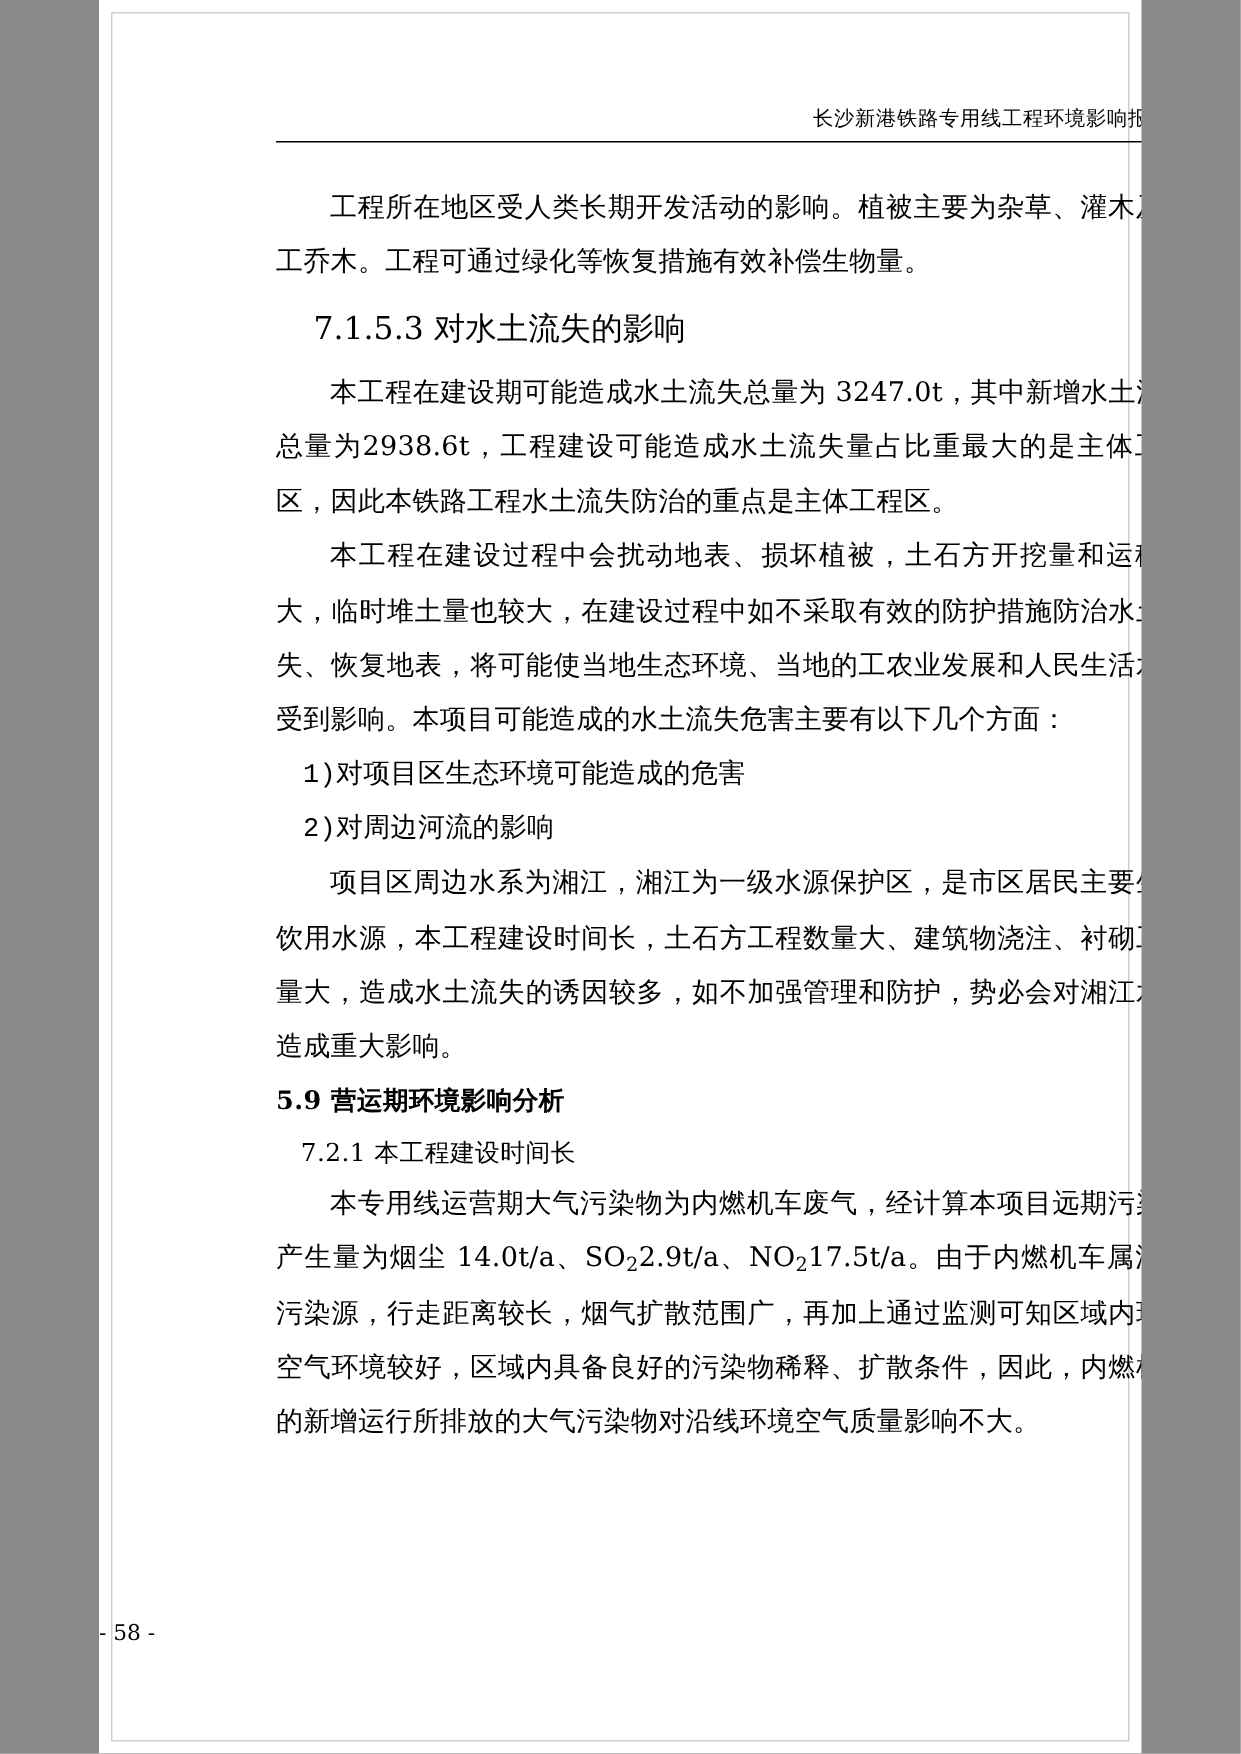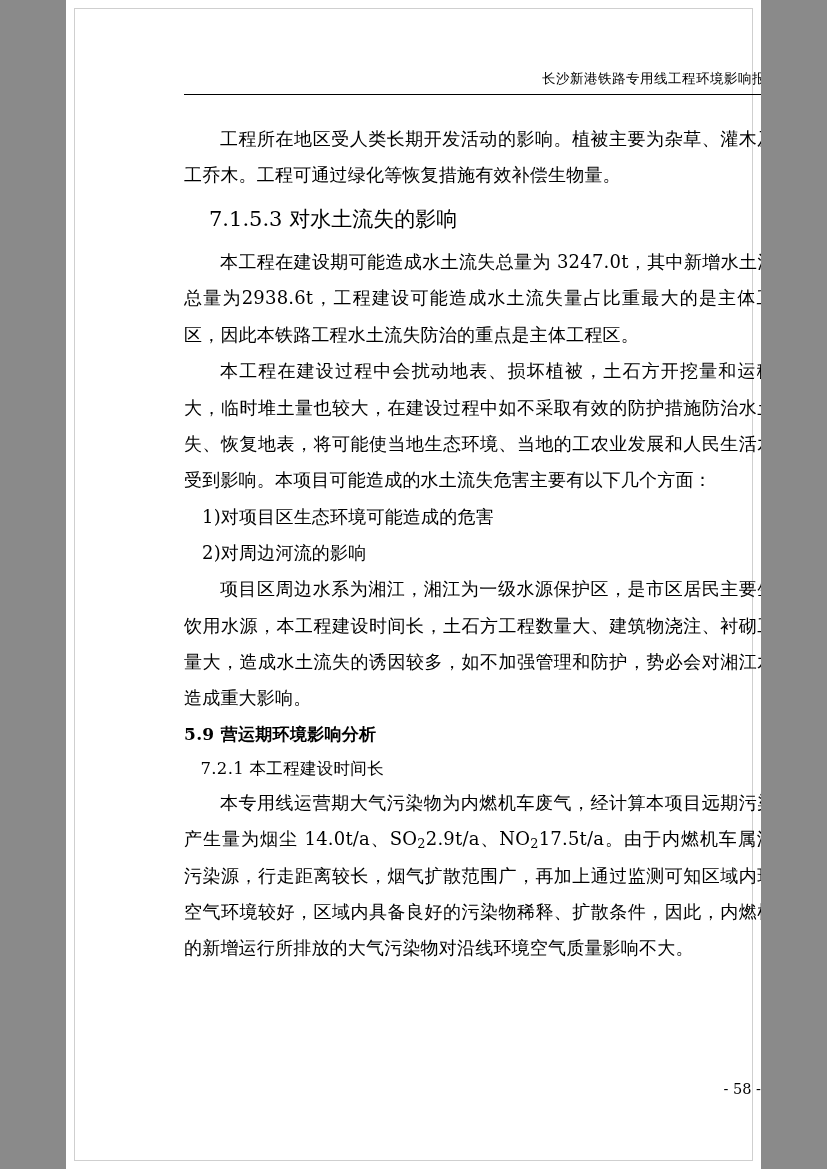--- a/index.html
+++ b/index.html
@@ -48,20 +48,21 @@
     font-size: 18px;
     line-height: 2.02;
     text-align: justify;
     text-justify: inter-ideograph;
     margin: 0 0 0 0;
     text-indent: 2em;
     letter-spacing: 0.2px;
   }
   p.noindent {
     text-indent: 1em;
+    font-family: Liberation Mono, monospace;
   }
   h3.h-sub {
     font-size: 21px;
     font-weight: normal;
     line-height: 2.02;
     margin: 4px;
     text-indent: 1em;
   }
   h2.h-sec {
     font-size: 17px;
@@ -81,21 +82,21 @@
   }
   .sub {
     font-size: 0.72em;
     vertical-align: -0.25em;
   }
   .footer {
     position: absolute;
     left: 0;
     right: 0;
     bottom: 72px;
-    text-align: right;
+    text-align: left;
     font-size: 14.5px;
     font-family: "DejaVu Serif", "Liberation Serif", serif;
   }
 </style>
 </head>
 <body>
 
 <div class="page">
   <div class="page-border"></div>
 

